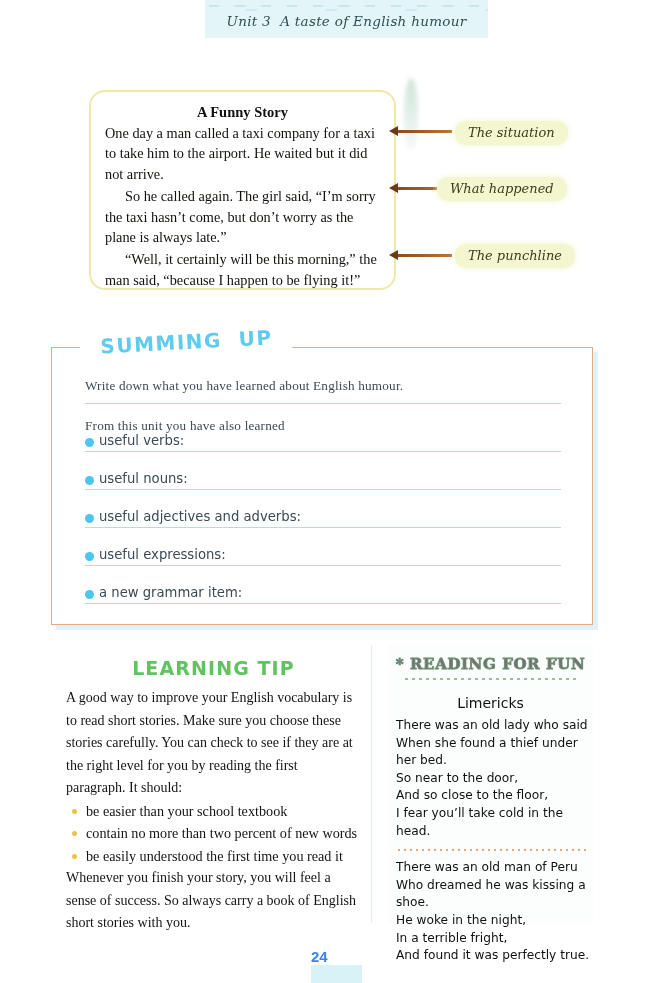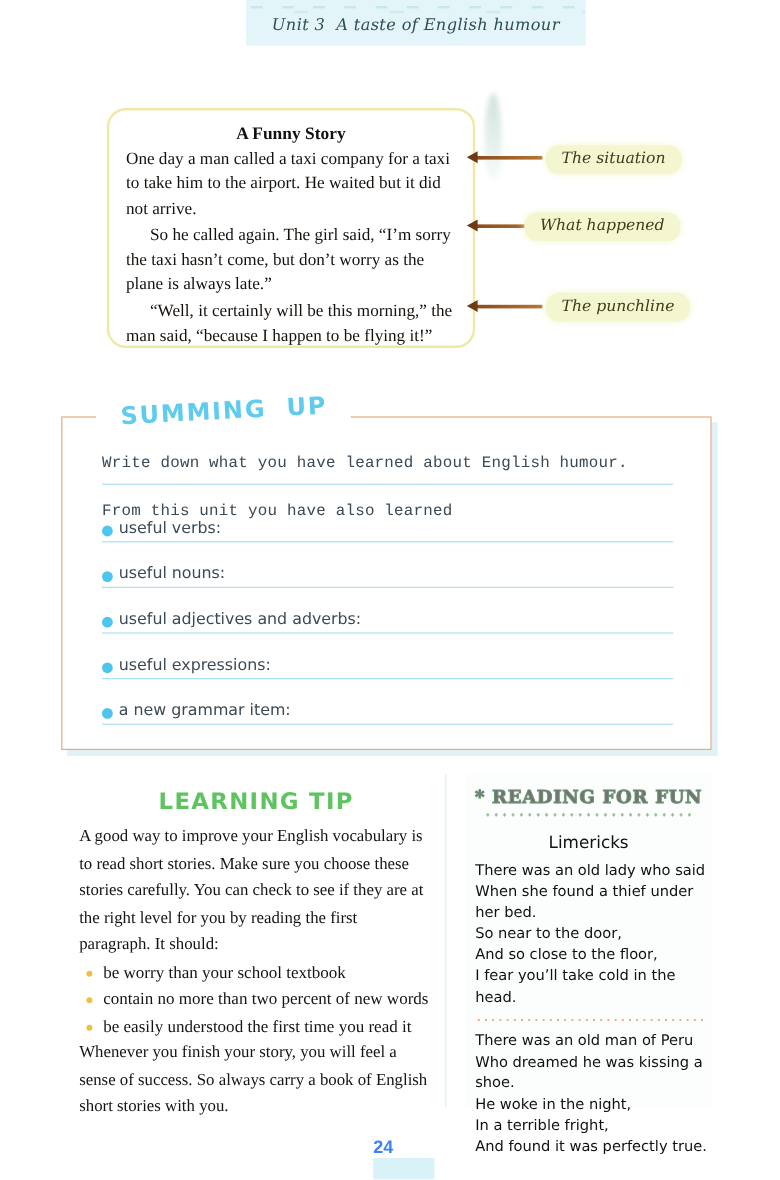--- a/index.html
+++ b/index.html
@@ -162,21 +162,21 @@
     white-space: pre;
   }
 
   .summing-inner {
     position: absolute;
     left: 33px;
     top: 30px;
     right: 22px;
   }
   .su-line {
-    font-family: Liberation Mono, monospace;
+    font-family: Liberation Serif, serif;
     font-size: 13.2px;
     color: #3b4a55;
     letter-spacing: .2px;
   }
   .su-rule {
     position: absolute;
     left: 80px;
     height: 1.4px;
     background: #a9e0ef;
   }
@@ -372,21 +372,21 @@
   <div class="su-label" style="left:47px; top:237px;">a new grammar item:</div>
 </div>
 <div class="summing-tab"></div>
 <div class="summing-tab-text">SUMMING  UP</div>
 
 <div class="tip-panel">
   <div class="tip-title">LEARNING TIP</div>
   <div class="tip-body">A good way to improve your English vocabulary is to read short stories. Make sure you choose these stories carefully. You can check to see if they are at the right level for you by reading the first paragraph. It should:</div>
   <div class="tip-li">
     <span class="dot"></span>
-    <span>be worry than your school textbook</span>
+    <span>be easier than your school textbook</span>
   </div>
   <div class="tip-li">
     <span class="dot"></span>
     <span>contain no more than two percent of new words</span>
   </div>
   <div class="tip-li">
     <span class="dot"></span>
     <span>be easily understood the first time you read it</span>
   </div>
   <div class="tip-body" style="margin-top:0;">Whenever you finish your story, you will feel a sense of success. So always carry a book of English short stories with you.</div>

